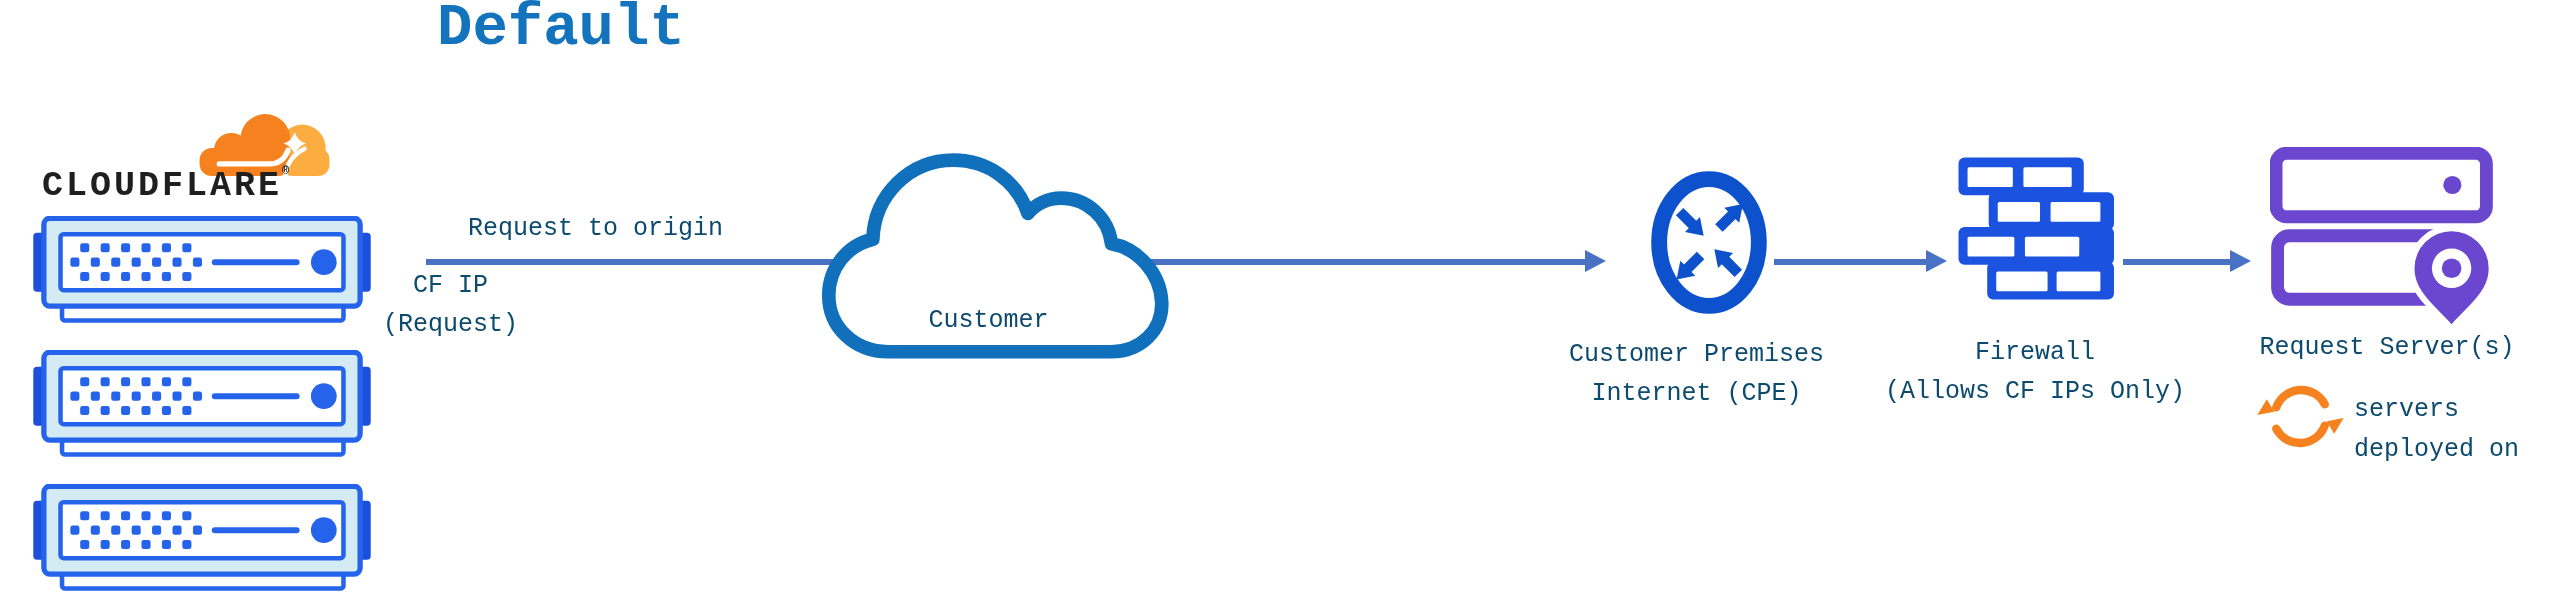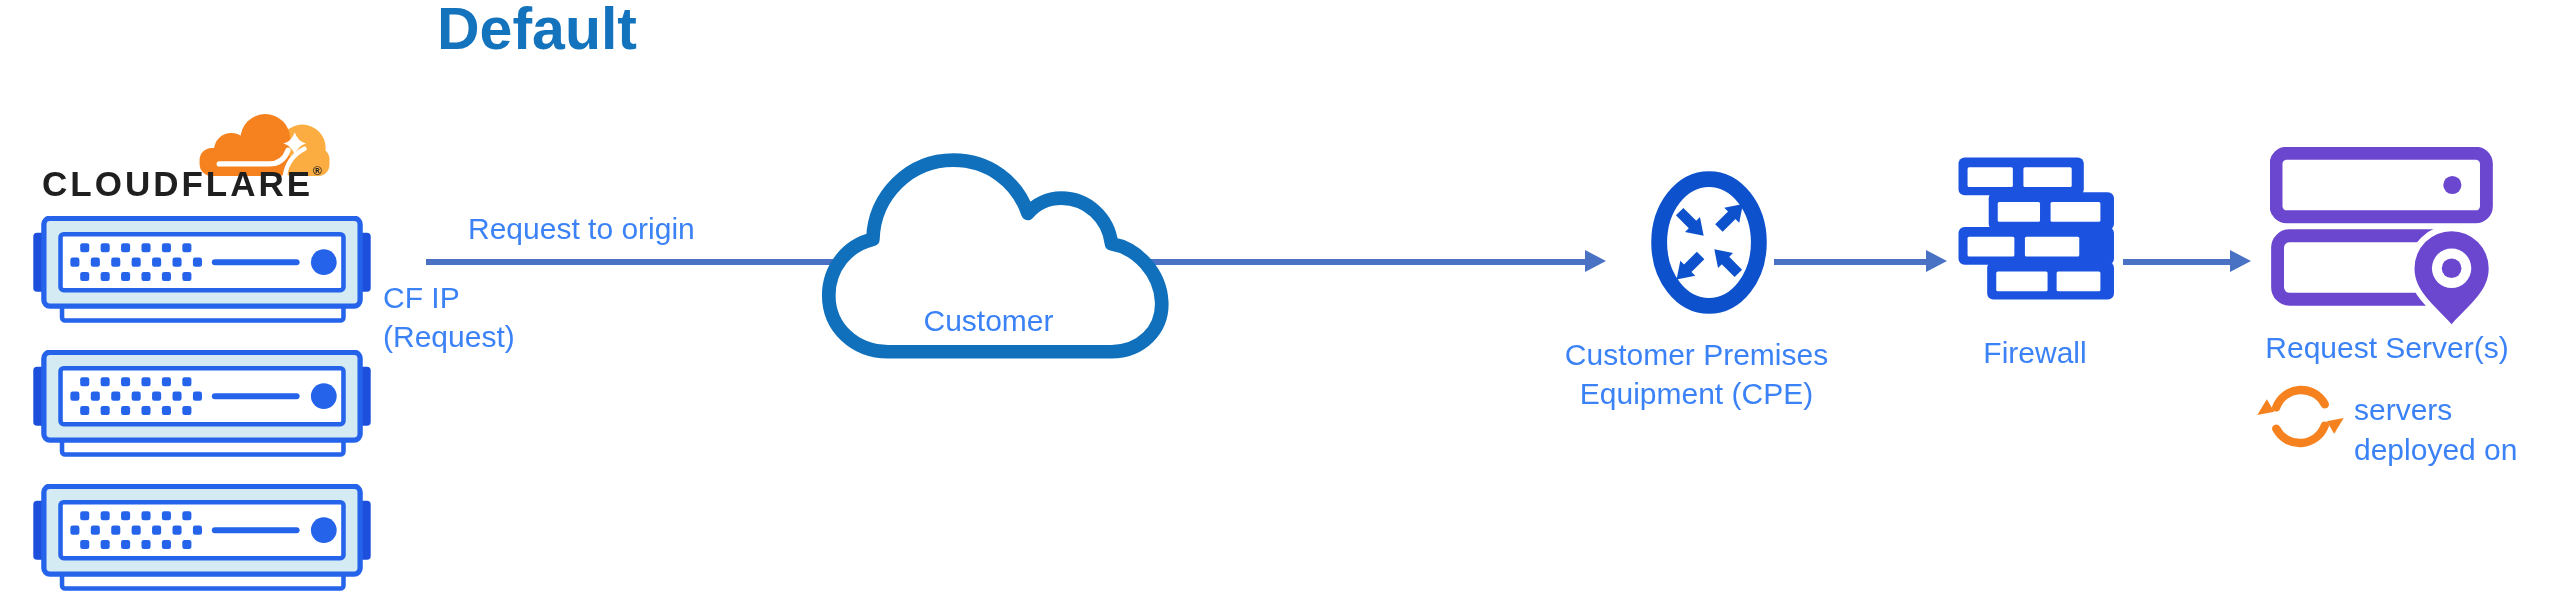--- a/index.html
+++ b/index.html
@@ -1,25 +1,25 @@
 <!DOCTYPE html>
 <html style="font-size:12px"><head>
 <meta charset="utf-8">
 <style>
   html,body{margin:0;padding:0;background:#fff;}
   #canvas{
     position:relative;width:2576px;height:614px;background:#ffffff;overflow:hidden;
-    font-family:Liberation Sans, sans-serif;
+    font-family:Liberation Mono, monospace;
   }
   .abs{position:absolute;}
   .title{
     left:437px;top:-6px;font-size:59px;line-height:70px;font-weight:700;
     color:#1373bd;letter-spacing:0px;
   }
-  .label{color:#3b82f6;font-size:30px;line-height:39px;white-space:nowrap;}
+  .label{color:#0c4a6e;font-size:25px;line-height:39px;white-space:nowrap;}
   .label.center{text-align:center;}
   .flow-line{height:6px;background:#4a72c4;}
   .ah{width:0;height:0;border-top:11.4px solid transparent;border-bottom:11.4px solid transparent;border-left:21px solid #4a72c4;}
   .wordmark{
     left:42px;top:164px;font-size:35px;font-weight:700;color:#1f1f1f;
     letter-spacing:3px;white-space:nowrap;
   }
   .wordmark sup{font-size:12px;letter-spacing:0;vertical-align:21px;}
   .cfl-note{left:2354px;top:390px;}
   .cfl-note div{line-height:40px;}
@@ -144,21 +144,21 @@
 
   <div class="abs flow-line" style="left:426px;top:259px;width:1159px;"></div>
   <div class="abs ah" style="left:1585px;top:250px;"></div>
 
   <svg class="abs" style="left:814px;top:107px;" width="367" height="266" viewBox="0 0 480 350">
     <path d="M96,322 C52,322 18,290 18,248 C18,212 42,182 76,174 C78,116 124,70 182,70 C228,70 266,98 280,140 C290,128 306,120 324,120 C358,120 386,146 390,180 C424,186 454,218 456,256 C458,294 428,322 390,322 Z" fill="#ffffff" stroke="#1070bb" stroke-width="18" stroke-linejoin="round"></path>
   </svg>
   <div class="abs label center" style="left:875px;top:301px;width:227px;">Customer</div>
 
   <div class="abs label" style="left:468px;top:209px;">Request to origin</div>
-  <div class="abs label" style="left:383px;top:278px;">
+  <div class="abs label" style="left:383px;top:266px;text-align:center;">
     <div>CF IP</div>
     <div>(Request)</div>
   </div>
 
   <svg class="abs" style="left:1650px;top:170px;" width="118" height="145" viewBox="0 0 156 192">
     <ellipse cx="78" cy="96" rx="66" ry="84" fill="#ffffff" stroke="#0e51cc" stroke-width="21"></ellipse>
     <g stroke="#0e51cc" stroke-width="14" fill="#0e51cc">
       <g transform="translate(66,82) rotate(45)">
           <line x1="-38" y1="0" x2="-12" y2="0"></line>
           <polygon points="-14,-14 -14,14 7,0" stroke="none"></polygon>
@@ -172,21 +172,21 @@
           <polygon points="-14,-14 -14,14 7,0" stroke="none"></polygon>
         </g>
       <g transform="translate(90,110) rotate(-135)">
           <line x1="-38" y1="0" x2="-12" y2="0"></line>
           <polygon points="-14,-14 -14,14 7,0" stroke="none"></polygon>
         </g>
     </g>
   </svg>
   <div class="abs label center" style="left:1526px;top:335px;width:341px;">
     <div>Customer Premises</div>
-    <div>Equipment (CPE)</div>
+    <div>Internet (CPE)</div>
   </div>
 
   <div class="abs flow-line" style="left:1774px;top:259px;width:152px;"></div>
   <div class="abs ah" style="left:1926px;top:250px;"></div>
 
   <svg class="abs" style="left:1957px;top:156px;" width="160" height="145" viewBox="0 0 212 192">
     <g fill="#1b53e0">
       <rect x="2" y="2" width="166" height="50" rx="8"></rect>
       <rect x="42" y="48" width="166" height="50" rx="8"></rect>
       <rect x="2" y="94" width="206" height="50" rx="8"></rect>
@@ -198,20 +198,21 @@
       <rect x="54" y="61" width="56" height="26" rx="2"></rect>
         <rect x="124" y="61" width="66" height="26" rx="2"></rect>
       <rect x="14" y="107" width="62" height="26" rx="2"></rect>
         <rect x="90" y="107" width="72" height="26" rx="2"></rect>
       <rect x="52" y="153" width="68" height="26" rx="2"></rect>
         <rect x="132" y="153" width="58" height="26" rx="2"></rect>
     </g>
   </svg>
   <div class="abs label center" style="left:1846px;top:333px;width:378px;">
     <div>Firewall</div>
+    <div>(Allows CF IPs Only)</div>
   </div>
 
   <div class="abs flow-line" style="left:2123px;top:259px;width:107px;"></div>
   <div class="abs ah" style="left:2230px;top:250px;"></div>
 
   <svg class="abs" style="left:2270px;top:147px;" width="227" height="185" viewBox="0 0 300 244">
     <rect x="8" y="8" width="278" height="84" rx="14" fill="#ffffff" stroke="#6b47d0" stroke-width="17"></rect>
     <circle cx="241" cy="50" r="12" fill="#6b47d0"></circle>
     <path d="M250,117 H26 a16,16 0 0 0 -16,16 v52 a16,16 0 0 0 16,16 H256" fill="#ffffff" stroke="#6b47d0" stroke-width="17"></path>
     <g>

